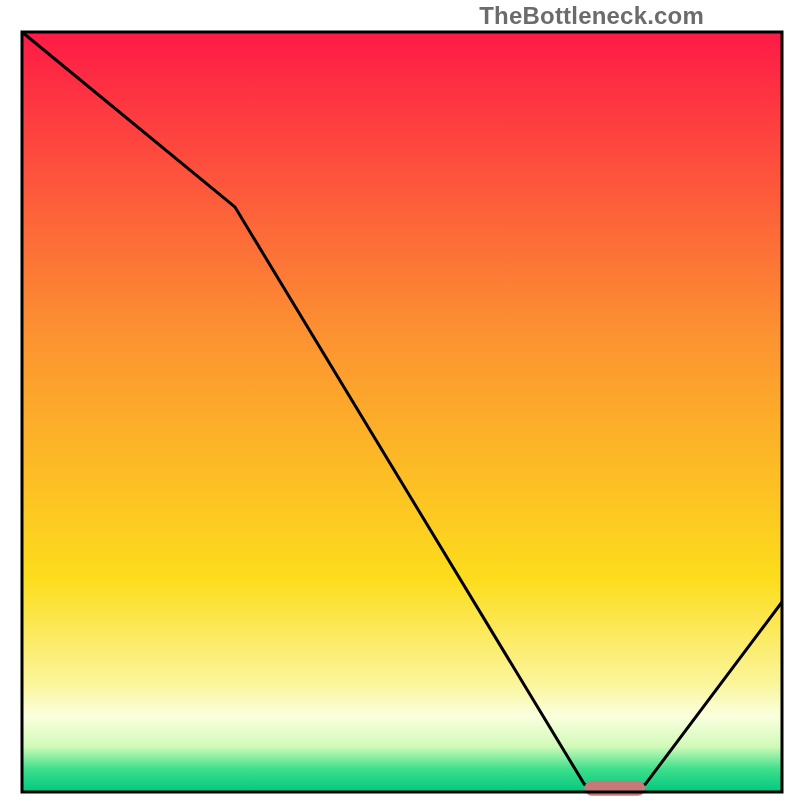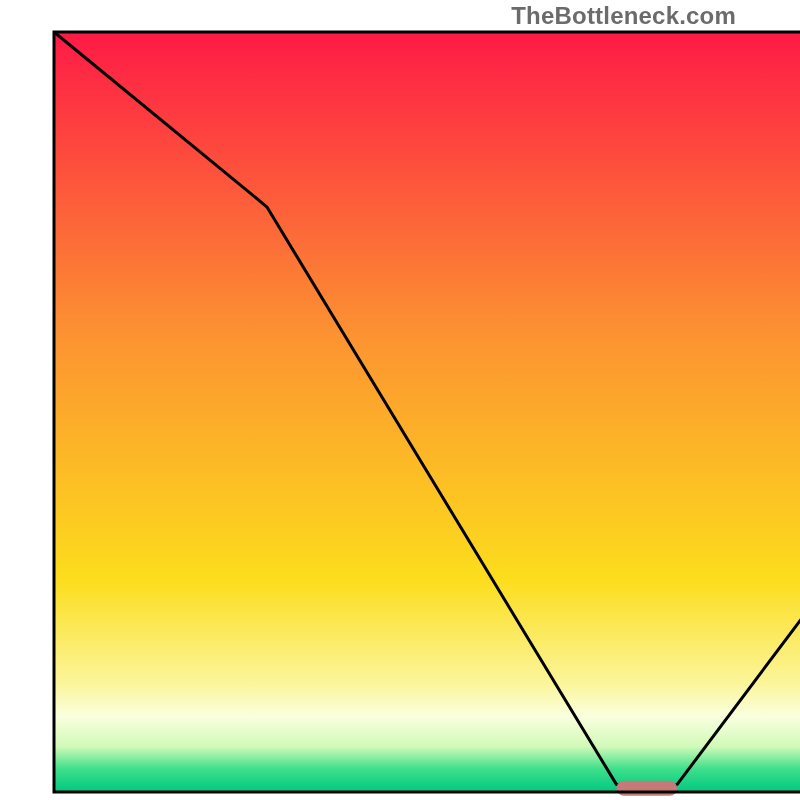--- a/index.html
+++ b/index.html
@@ -8,21 +8,20 @@
     width: 800px;
     height: 800px;
     overflow: hidden;
     font-family: Arial, Helvetica, sans-serif;
     background: #ffffff;
   }
   .chart-container {
     position: relative;
     width: 712px;
     height: 800px;
-    margin-left: 32px;
   }
   .watermark {
     position: absolute;
     top: 2px;
     right: 8px;
     font-size: 24px;
     font-weight: bold;
     color: #6b6b6b;
     z-index: 10;
     letter-spacing: 0.2px;

